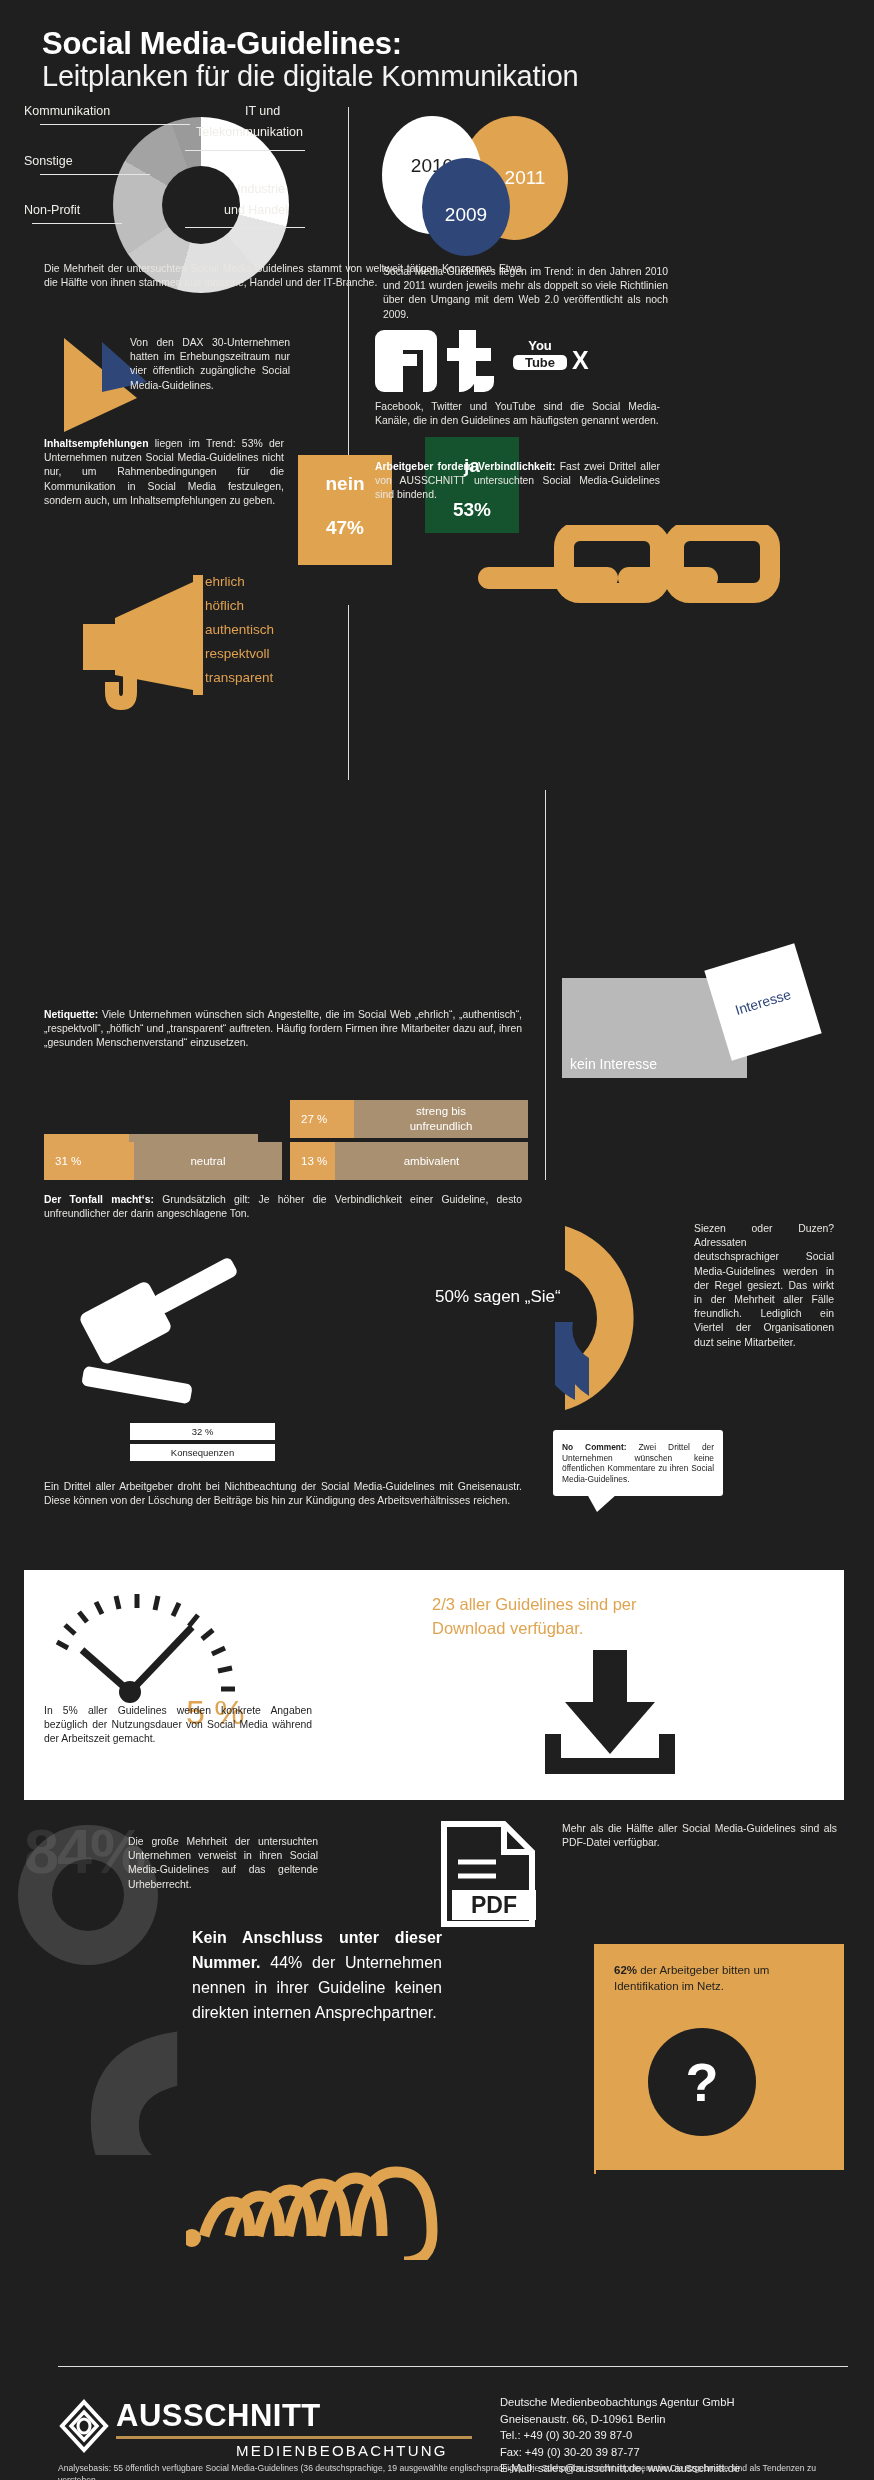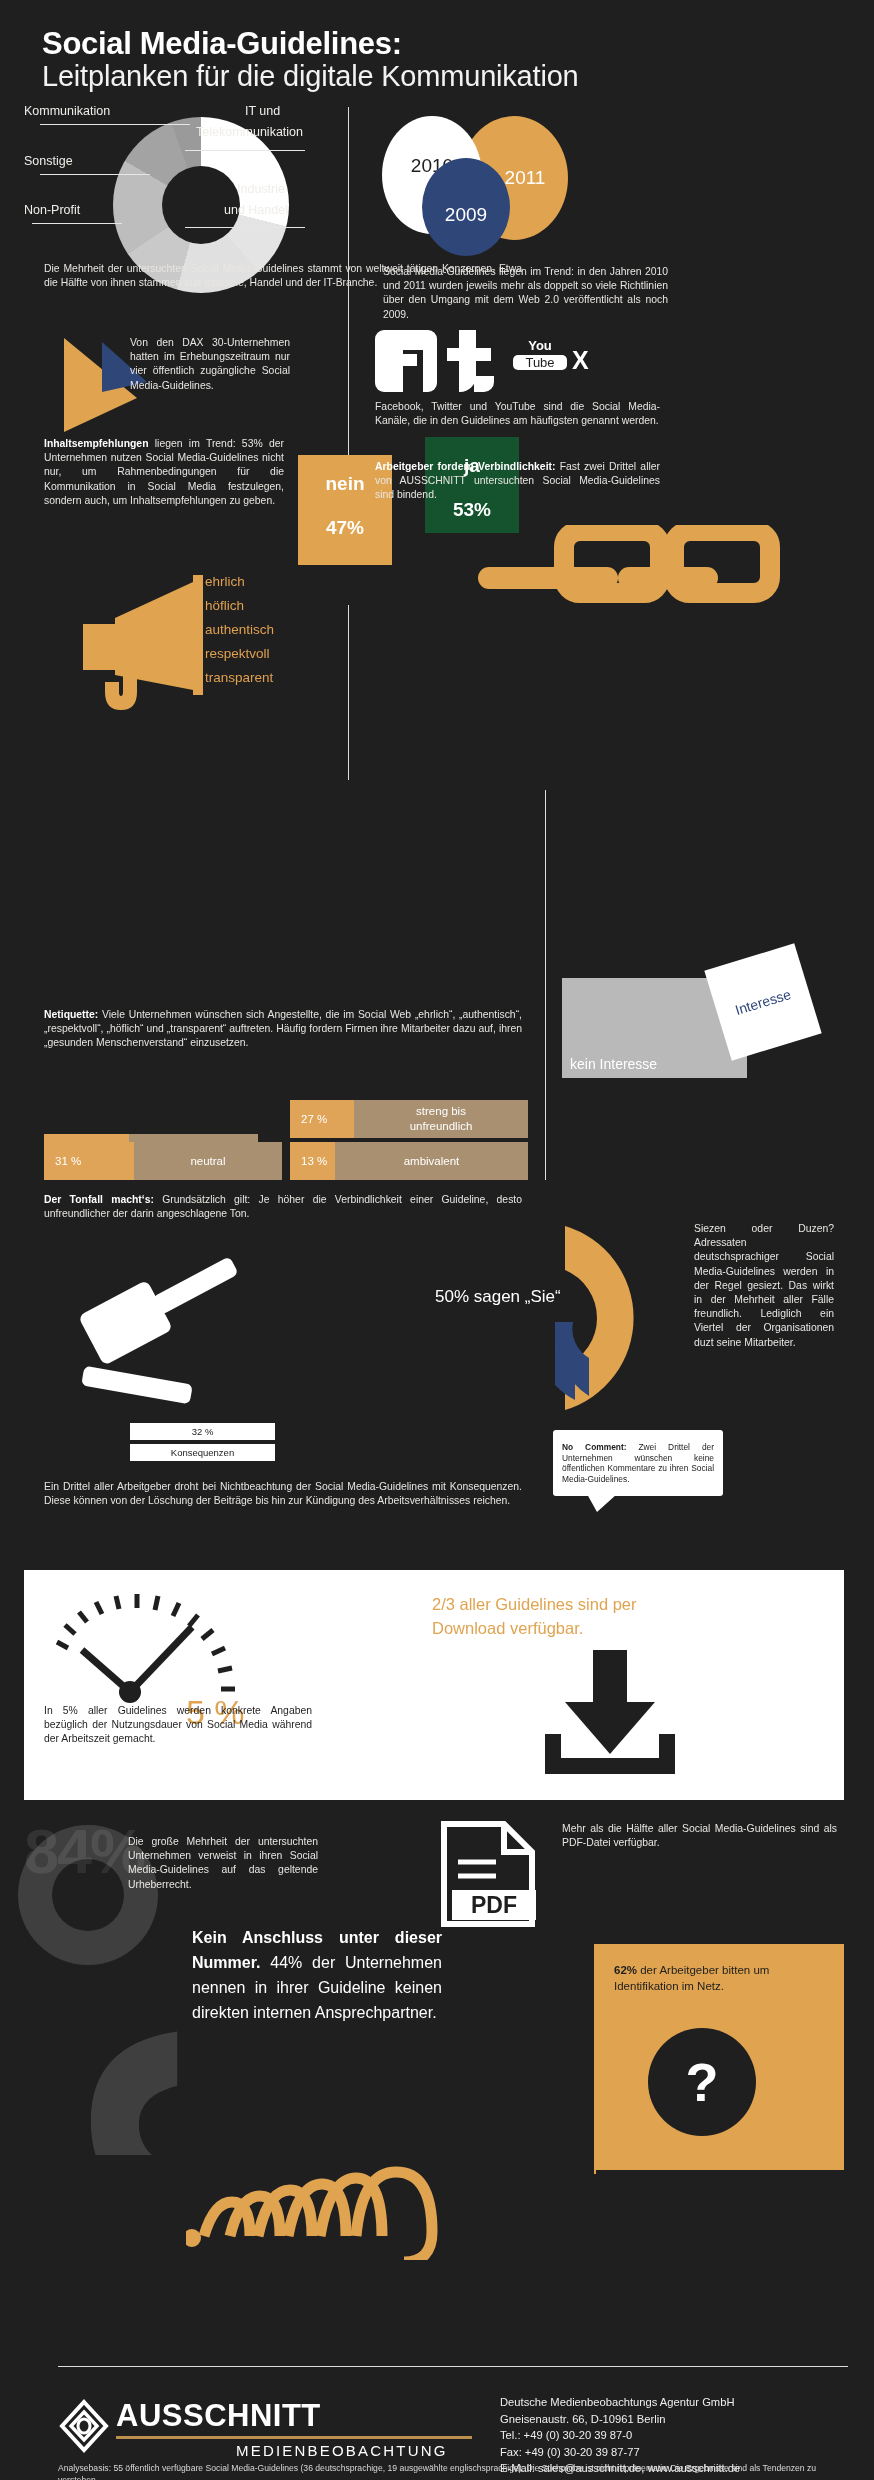--- a/index.html
+++ b/index.html
@@ -194,21 +194,21 @@
     <div class="abs" style="left:18px; top:10px; width:30px; height:10px; background:#ffffff;"></div>
     <div class="abs" style="left:12px; top:24px; width:30px; height:12px; background:#ffffff;"></div>
   </div>
   <div class="abs" style="left:441px; top:330px; width:62px; height:62px;">
     <div class="abs" style="left:18px; top:0px; width:17px; height:62px; background:#ffffff; border-bottom-right-radius:16px;"></div>
     <div class="abs" style="left:6px; top:18px; width:44px; height:13px; background:#ffffff;"></div>
     <div class="abs" style="left:33px; top:46px; width:20px; height:16px; background:#ffffff; border-radius:0 0 10px 0;"></div>
   </div>
   <div class="abs" style="left:513px; top:338px; width:54px;">
     <div style="font-size:13px; font-weight:bold; color:#ffffff; text-align:center;">You</div>
-    <div style="font-size:13px; font-weight:normal; color:#1f1f1f; background:#ffffff; border-radius:5px; text-align:center; margin-top:2px;">Tube</div>
+    <div style="font-size:13px; font-weight:bold; color:#1f1f1f; background:#ffffff; border-radius:5px; text-align:center; margin-top:2px;">Tube</div>
   </div>
   <div class="abs" style="left:572px; top:346px; font-size:25px; font-weight:bold; color:#ffffff;">X</div>
 
   <div class="abs body-txt" style="left:375px; top:400px; width:285px;">Facebook, Twitter und YouTube sind die Social Media-Kanäle, die in den Guidelines am häufigsten genannt werden.</div>
 
   <div class="abs body-txt" style="left:44px; top:437px; width:240px;">
     <b>Inhaltsempfehlungen</b><span> liegen im Trend: 53% der Unternehmen nutzen Social Media-Guidelines nicht nur, um Rahmenbedingungen für die Kommunikation in Social Media festzulegen, sondern auch, um Inhaltsempfehlungen zu geben.</span>
   </div>
 
   <div class="abs bar" style="left:298px; top:455px; width:94px; height:110px; background:#e0a450;">
@@ -292,21 +292,21 @@
   <svg class="abs" width="230" height="160" style="left:60px; top:1255px;" viewBox="0 0 230 160">
     <g transform="rotate(-28 115 80)">
       <rect x="38" y="18" width="78" height="56" rx="7" fill="#ffffff"></rect>
       <rect x="112" y="36" width="88" height="20" rx="6" fill="#ffffff"></rect>
     </g>
     <rect x="22" y="120" width="110" height="20" rx="6" fill="#ffffff" transform="rotate(10 77 130)"></rect>
   </svg>
 
   <div class="abs konseq" style="left:130px; top:1423px; width:145px; height:17px;">32 %</div>
   <div class="abs konseq" style="left:130px; top:1444px; width:145px; height:17px;">Konsequenzen</div>
-  <div class="abs body-txt" style="left:44px; top:1480px; width:478px;">Ein Drittel aller Arbeitgeber droht bei Nichtbeachtung der Social Media-Guidelines mit Konsequenzen. Diese können von der Löschung der Beiträge bis hin zur Kündigung des Arbeitsverhältnisses reichen.</div>
+  <div class="abs body-txt" style="left:44px; top:1480px; width:478px;">Ein Drittel aller Arbeitgeber droht bei Nichtbeachtung der Social Media-Guidelines mit Gneisenaustr. Diese können von der Löschung der Beiträge bis hin zur Kündigung des Arbeitsverhältnisses reichen.</div>
 
   <div class="abs speech" style="left:553px; top:1430px; width:170px;">
     <b>No Comment:</b><span> Zwei Drittel der Unternehmen wünschen keine öffentlichen Kommentare zu ihren Social Media-Guidelines.</span>
   </div>
 
   <div class="abs whitebox" style="left:24px; top:1570px; width:820px; height:230px;"></div>
 
   <svg class="abs" width="240" height="135" style="left:42px; top:1592px;" viewBox="0 0 240 135">
     <g stroke="#1f1f1f" stroke-width="5" stroke-linecap="butt">
       <line x1="26" y1="56" x2="15" y2="50"></line>

